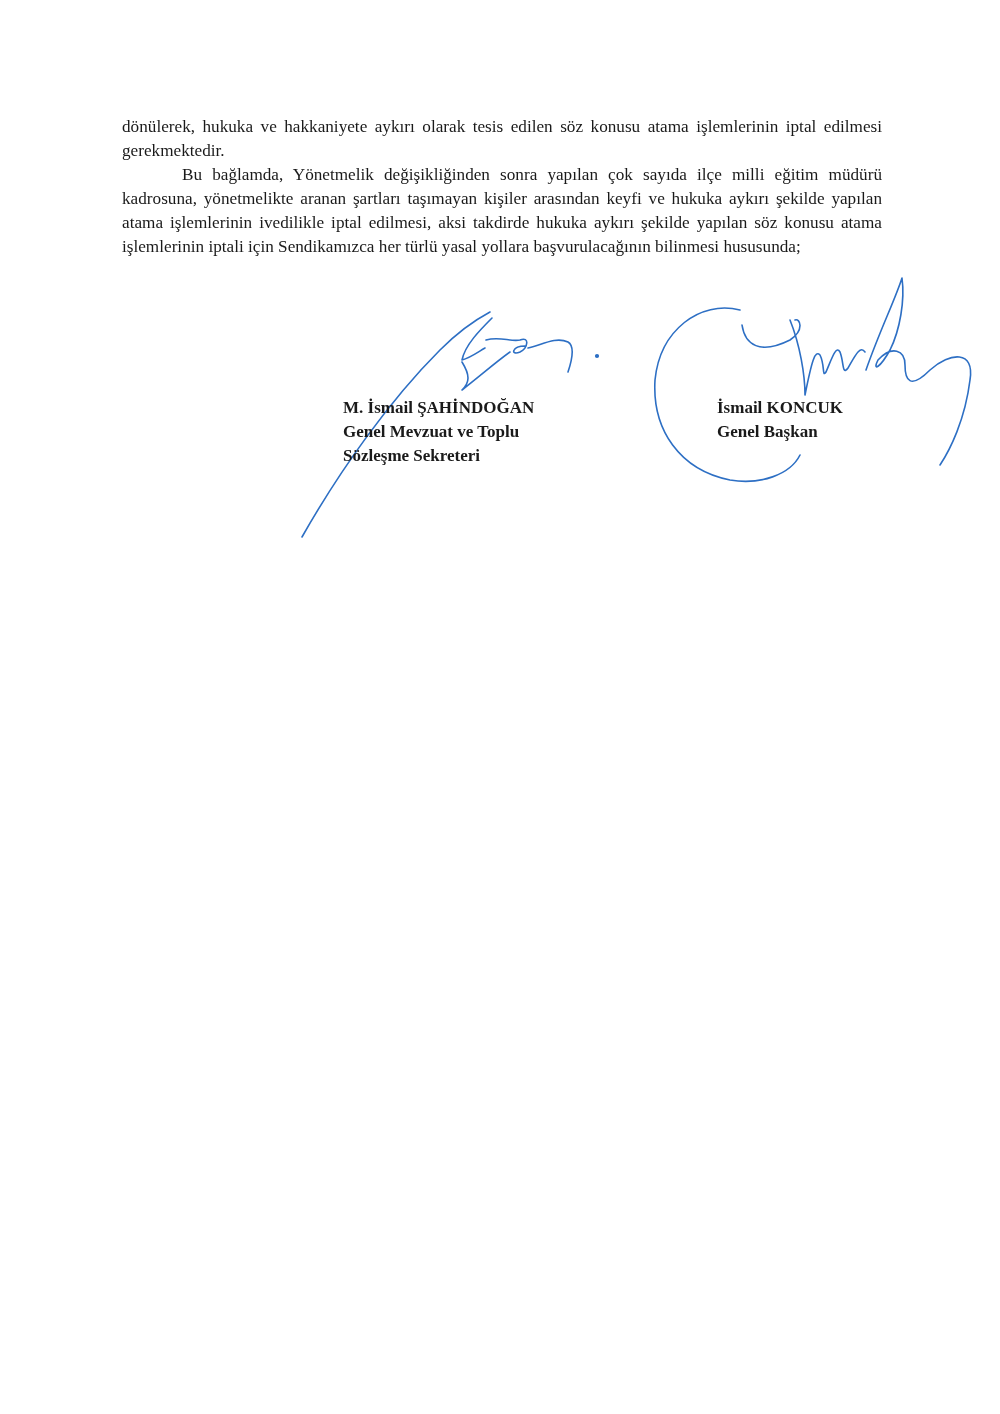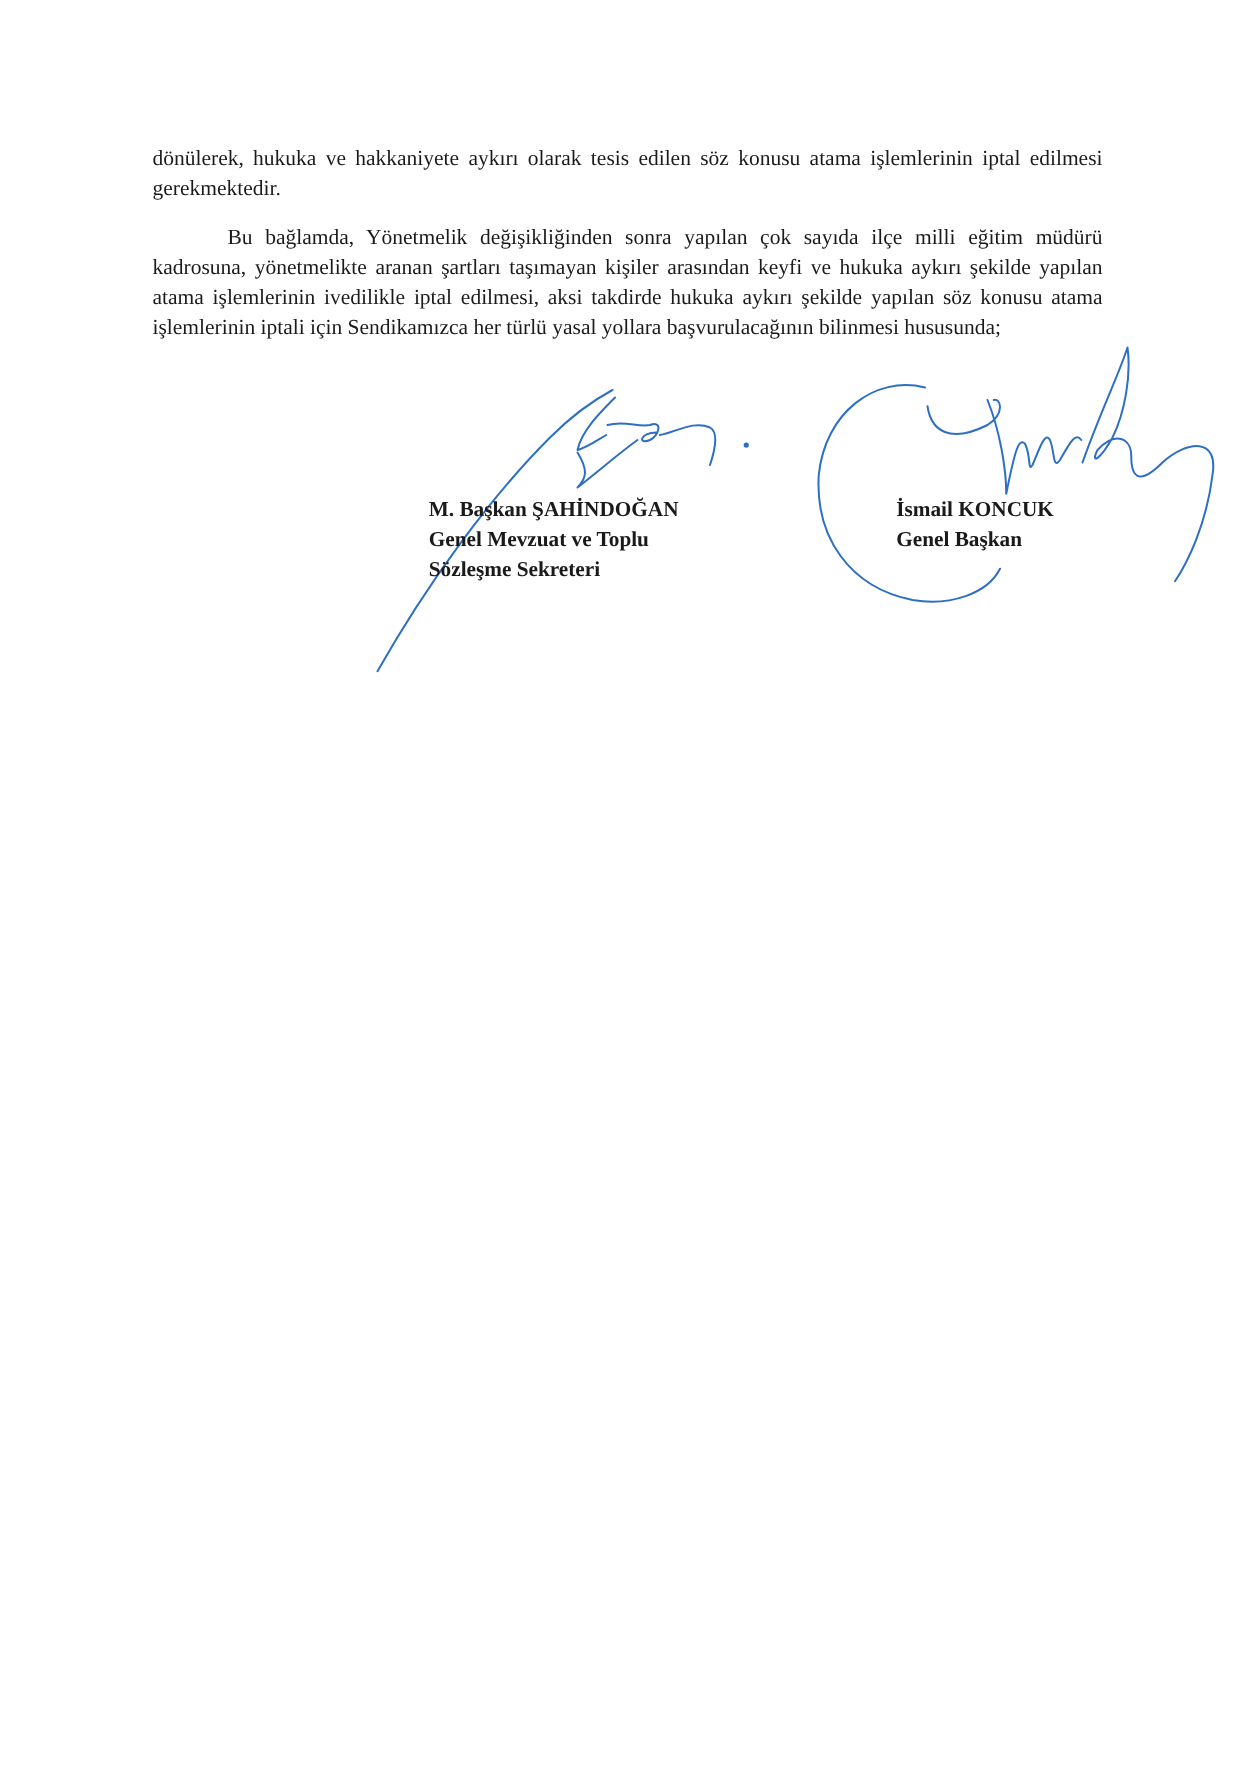--- a/index.html
+++ b/index.html
@@ -15,21 +15,21 @@
     .page { position: absolute; left: 0; top: 0; width: 808px; height: 1414px; }
     .body-text {
       position: absolute;
       left: 122px;
       top: 115px;
       width: 760px;
       font-size: 17.2px;
       line-height: 24px;
     }
     .para { margin: 0; text-align: justify; }
-    .para.indent { text-indent: 60px; margin-top: 15px; }
+    .para.indent { text-indent: 60px; }
     .para.closing { text-indent: 60px; text-align: left; }
     .sig-block {
       position: absolute;
       font-weight: bold;
       font-size: 17px;
       line-height: 24px;
     }
     .sig-left { left: 343px; top: 396px; }
     .sig-right { left: 717px; top: 396px; }
     .sig-line { display: block; white-space: nowrap; }
@@ -60,21 +60,21 @@
       <g>
         <path d="M740 310 C 700 300, 660 330, 655 380 C 652 430, 680 470, 730 480 C 760 485, 790 475, 800 455"></path>
         <path d="M742 325 C 745 345, 760 355, 790 340 C 805 330, 800 318, 795 320"></path>
         <path d="M790 320 C 800 345, 805 375, 805 395 C 812 360, 815 350, 820 355 C 825 365, 822 378, 826 372 C 832 358, 836 345, 840 352 C 844 362, 842 376, 848 368 C 855 356, 860 345, 865 352"></path>
         <path d="M866 370 C 880 330, 895 300, 902 278 C 905 300, 900 330, 890 350 C 880 368, 872 372, 878 360 C 892 345, 905 350, 905 365 C 905 380, 910 390, 930 370 C 950 352, 975 350, 970 380 C 965 420, 950 450, 940 465"></path>
       </g>
     </g>
   </svg>
 
   <div class="sig-block sig-left">
-    <span class="sig-line">M. Başkan ŞAHİNDOĞAN</span>
+    <span class="sig-line">M. İsmail ŞAHİNDOĞAN</span>
     <span class="sig-line">Genel Mevzuat ve Toplu</span>
     <span class="sig-line">Sözleşme Sekreteri</span>
   </div>
 
   <div class="sig-block sig-right">
     <span class="sig-line">İsmail KONCUK</span>
     <span class="sig-line">Genel Başkan</span>
   </div>
 
 </div>

